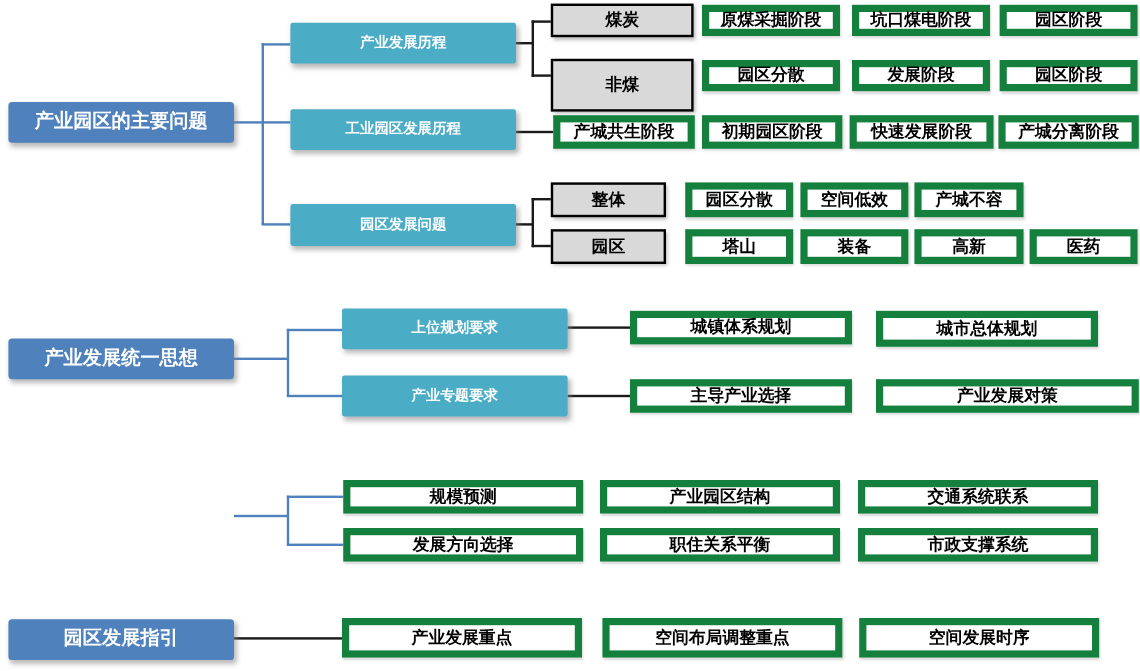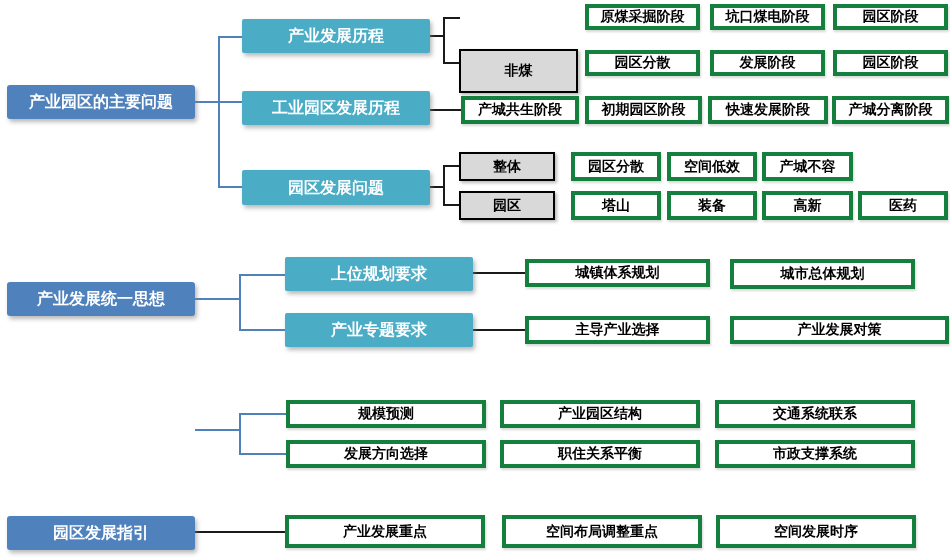--- a/index.html
+++ b/index.html
@@ -9,30 +9,30 @@
   }
   .box{
     position:absolute;display:flex;align-items:center;justify-content:center;
     box-sizing:border-box;text-align:center;white-space:nowrap;line-height:1.1;
   }
   .root{
     background:#4F81BD;color:#ffffff;font-weight:bold;font-size:16px;
     border-radius:3px;box-shadow:2px 3px 4px rgba(130,130,130,.55);
   }
   .teal{
-    background:#4BACC6;color:#ffffff;font-weight:bold;font-size:16px;
+    background:#4BACC6;color:#ffffff;font-weight:bold;font-size:12px;
     border-radius:2px;box-shadow:2px 3px 4px rgba(130,130,130,.55);
   }
   .gray{
     background:#D9D9D9;color:#000;font-weight:bold;font-size:14px;
     border:2px solid #000;box-shadow:2px 2px 3px rgba(140,140,140,.6);
   }
   .wbox{
     background:#ffffff;color:#000;font-weight:bold;font-size:14px;
-    border:4px solid #15803d;box-shadow:1px 2px 2px rgba(170,170,170,.45);
+    border:6px solid #15803d;box-shadow:1px 2px 2px rgba(170,170,170,.45);
   }
   .ln{position:absolute;}
   .lb{background:#4F81BD;}   
   .lk{background:#1a1a1a;}   
 </style>
 </head>
 <body>
 
 <div class="canvas">
 
@@ -52,20 +52,21 @@
   <div class="ln lk" style="left:443px;top:165px;width:2px;height:41px"></div>
   <div class="ln lk" style="left:443px;top:165px;width:17px;height:2px"></div>
   <div class="ln lk" style="left:443px;top:204px;width:17px;height:2px"></div>
 
   <div class="box root" style="left:7px;top:85px;width:188px;height:34px">产业园区的主要问题</div>
 
   <div class="box teal" style="left:242px;top:19px;width:188px;height:34px">产业发展历程</div>
   <div class="box teal" style="left:242px;top:91px;width:188px;height:34px">工业园区发展历程</div>
   <div class="box teal" style="left:242px;top:170px;width:188px;height:35px">园区发展问题</div>
 
+  <div class="box gray" style="left:459px;top:3px;width:119px;height:28px">煤炭</div>
   <div class="box gray" style="left:459px;top:49px;width:119px;height:44px">非煤</div>
 
   <div class="box wbox" style="left:585px;top:4px;width:115px;height:26px">原煤采掘阶段</div>
   <div class="box wbox" style="left:710px;top:4px;width:115px;height:26px">坑口煤电阶段</div>
   <div class="box wbox" style="left:833px;top:4px;width:115px;height:26px">园区阶段</div>
 
   <div class="box wbox" style="left:585px;top:50px;width:115px;height:26px">园区分散</div>
   <div class="box wbox" style="left:710px;top:50px;width:115px;height:26px">发展阶段</div>
   <div class="box wbox" style="left:833px;top:50px;width:115px;height:26px">园区阶段</div>
 

